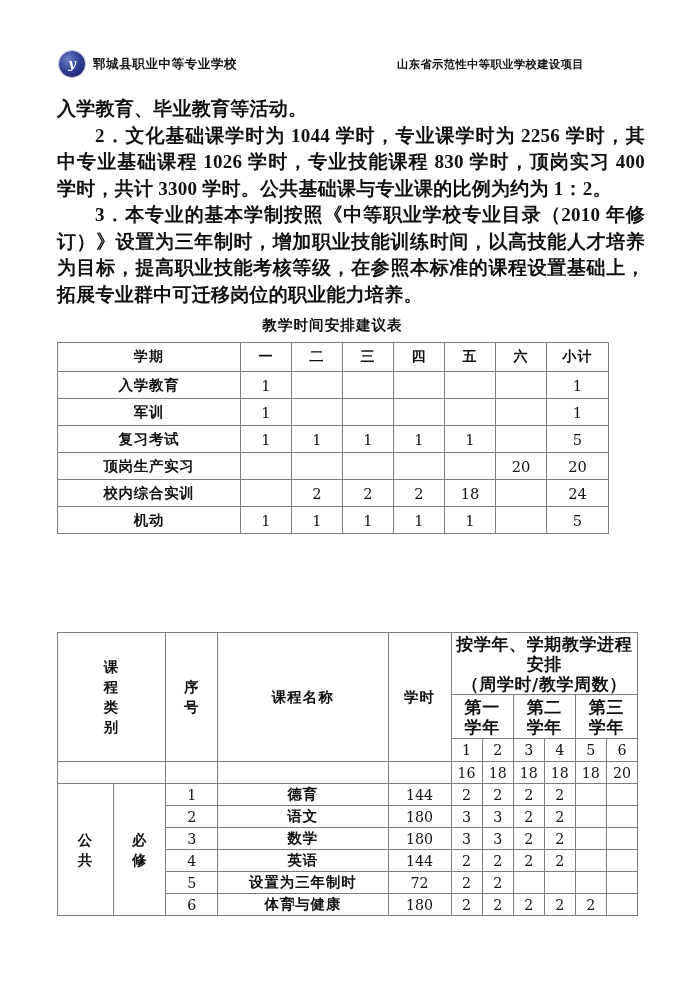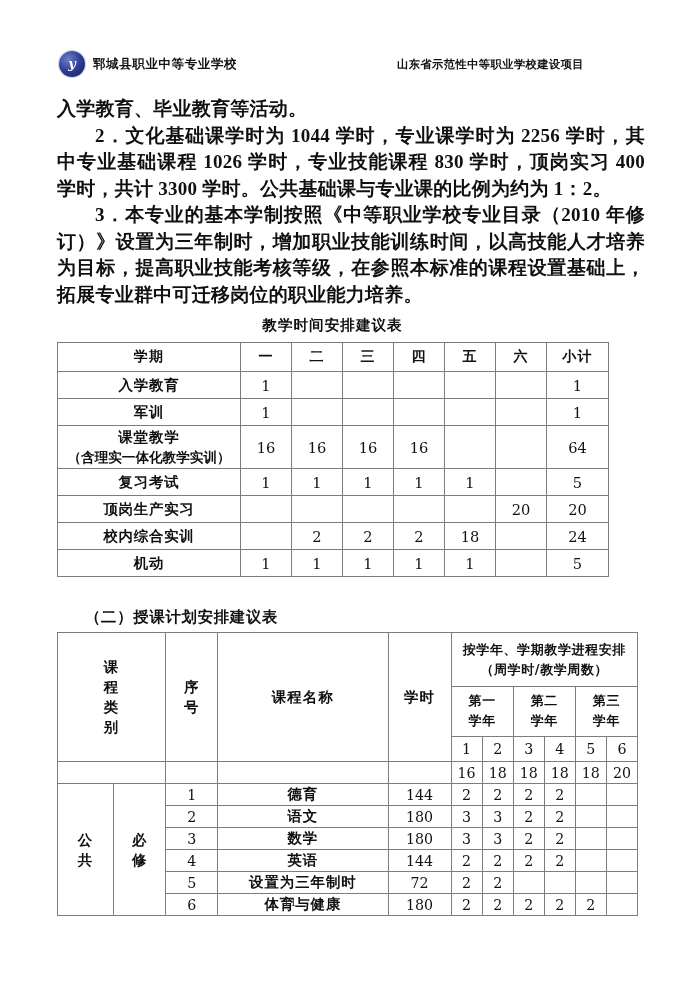--- a/index.html
+++ b/index.html
@@ -188,21 +188,21 @@
     font-size: 14.4px;
     letter-spacing: 1px;
     line-height: 21px;
   }
   .t2 td.hcell {
     font-weight: bold;
     font-size: 14.4px;
     letter-spacing: 1.2px;
   }
   .t2 td.hcell.small {
-    font-size: 13px;
+    font-size: 17px;
     letter-spacing: 0.6px;
     line-height: 20px;
   }
   .t2 td.cname {
     font-weight: bold;
     font-size: 14.4px;
     letter-spacing: 1px;
   }
   .t2 td.num {
     font-size: 14.2px;
@@ -287,33 +287,20 @@
           <td class="lbl">军训</td>
           <td class="num">1</td>
           <td class="num"></td>
           <td class="num"></td>
           <td class="num"></td>
           <td class="num"></td>
           <td class="num"></td>
           <td class="num">1</td>
         </tr>
         <tr>
-          <td class="lbl two-line">
-            <span class="vstack l1">课堂教学</span>
-            <span class="vstack l2">（含理实一体化教学实训）</span>
-          </td>
-          <td class="num">16</td>
-          <td class="num">16</td>
-          <td class="num">16</td>
-          <td class="num">16</td>
-          <td class="num"></td>
-          <td class="num"></td>
-          <td class="num">64</td>
-        </tr>
-        <tr>
           <td class="lbl">复习考试</td>
           <td class="num">1</td>
           <td class="num">1</td>
           <td class="num">1</td>
           <td class="num">1</td>
           <td class="num">1</td>
           <td class="num"></td>
           <td class="num">5</td>
         </tr>
         <tr>
@@ -342,21 +329,20 @@
           <td class="num">1</td>
           <td class="num">1</td>
           <td class="num">1</td>
           <td class="num">1</td>
           <td class="num"></td>
           <td class="num">5</td>
         </tr>
       </tbody>
   </table>
 
-  <div class="sec-heading">（二）授课计划安排建议表</div>
 
   <table class="grid t2">
     <colgroup>
       <col style="width:56px">
       <col style="width:52px">
       <col style="width:52px">
       <col style="width:170px">
       <col style="width:63px">
       <col style="width:31px">
       <col style="width:31px">

